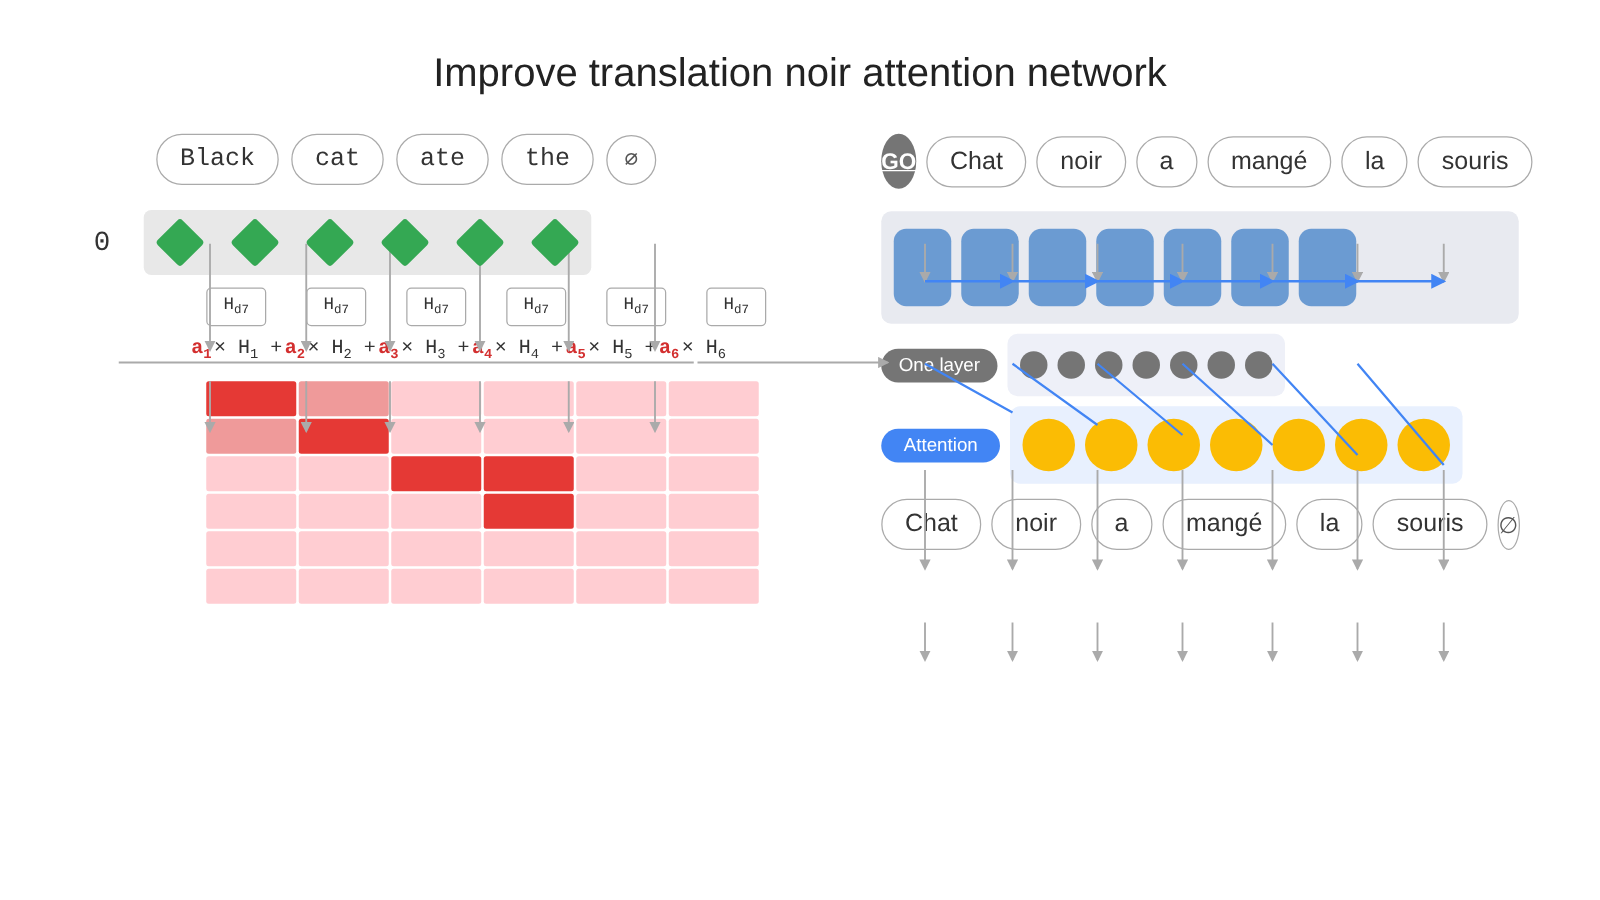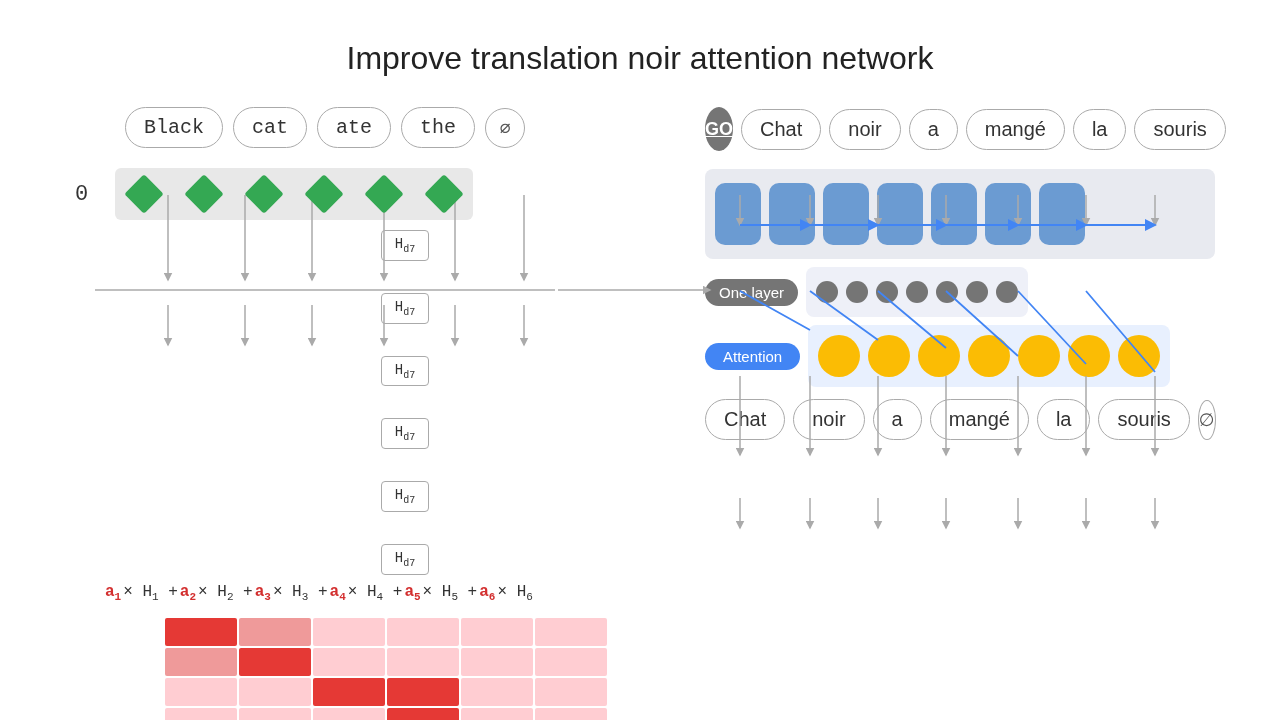--- a/index.html
+++ b/index.html
@@ -102,21 +102,21 @@
       background: #34a853;
       transform: rotate(45deg);
       border-radius: 3px;
       position: relative;
       z-index: 2;
     }
 
     
     .hidden-row {
       display: flex;
-      flex-direction: column;
+      flex-direction: row;
       align-items: center;
       margin-left: 100px;
       gap: 32px;
       margin-bottom: 8px;
     }
 
     .h-box {
       border: 1.5px solid #aaa;
       border-radius: 4px;
       padding: 5px 8px;
@@ -124,21 +124,21 @@
       color: #333;
       background: #fff;
       min-width: 48px;
       text-align: center;
     }
 
     .h-sub { font-size: 10px; vertical-align: sub; }
 
     
     .attention-formula {
-      margin-left: 40px;
+      margin-left: 88px;
       font-size: 16px;
       color: #333;
       margin-bottom: 15px;
       display: flex;
       flex-direction: row;
       align-items: center;
       gap: 2px;
       flex-wrap: wrap;
     }
 

